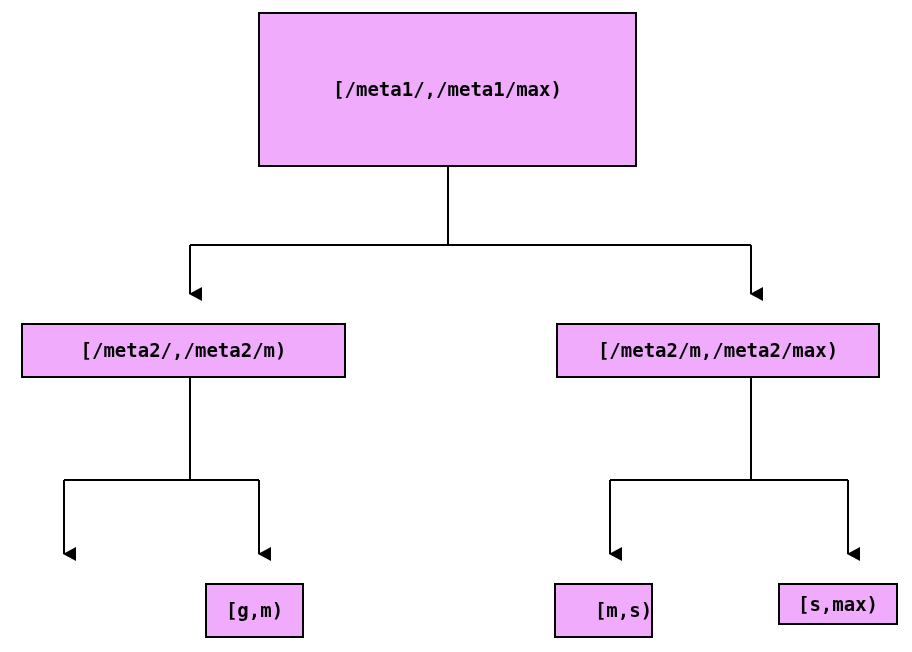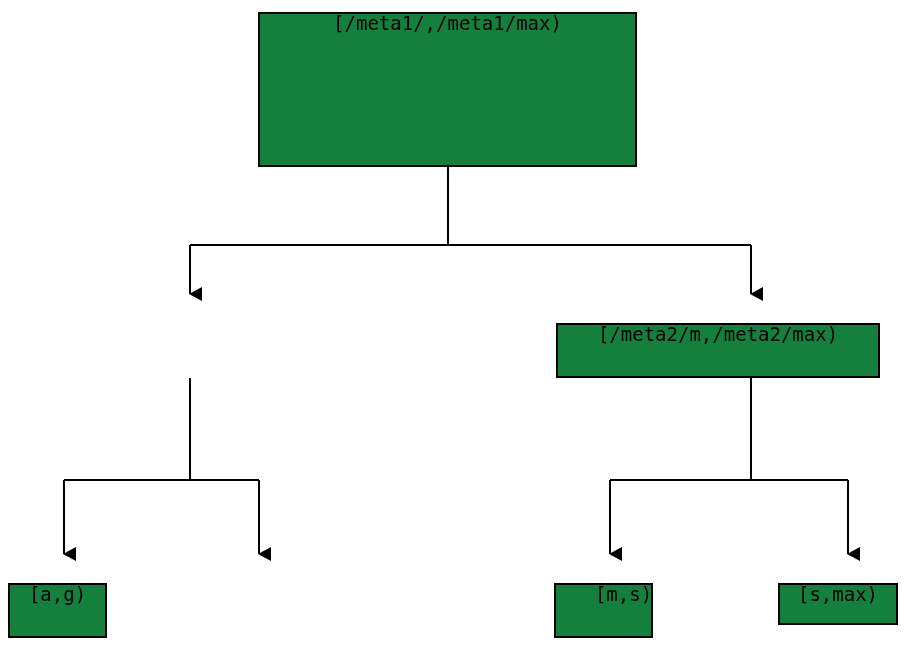--- a/index.html
+++ b/index.html
@@ -18,25 +18,27 @@
   #edge-layer {
     position: absolute;
     left: 0;
     top: 0;
     width: 912px;
     height: 652px;
   }
   .node {
     position: absolute;
     box-sizing: border-box;
-    background: #15803d;
+    background: #f0abfc;
     border: 2px solid #000000;
     display: flex;
+    align-items: center;
     justify-content: center;
     z-index: 2;
+    font-weight: bold;
   }
   .node-label {
     font-family: "DejaVu Sans Mono", "Liberation Mono", monospace;
     font-size: 19px;
     line-height: 1;
     color: #000000;
     white-space: pre;
     letter-spacing: 0px;
   }
   .node-root      { left: 258px; top: 12px;  width: 379px; height: 155px; }
@@ -78,29 +80,32 @@
       <path d="M 610,480 L 848,480" stroke="#000000" stroke-width="2" fill="none"></path>
       <path d="M 610,480 L 610,554" stroke="#000000" stroke-width="2" fill="none" marker-end="url(#arrow-down)"></path>
       <path d="M 848,480 L 848,554" stroke="#000000" stroke-width="2" fill="none" marker-end="url(#arrow-down)"></path>
     </g>
   </svg>
 
   <div class="node node-root">
     <span class="node-label">[/meta1/,/meta1/max)</span>
   </div>
 
+  <div class="node node-mid-left">
+    <span class="node-label">[/meta2/,/meta2/m)</span>
+  </div>
 
   <div class="node node-mid-right">
     <span class="node-label">[/meta2/m,/meta2/max)</span>
   </div>
 
-  <div class="node node-leaf-1">
-    <span class="node-label">[a,g)</span>
+
+  <div class="node node-leaf-2">
+    <span class="node-label">[g,m)</span>
   </div>
-
 
   <div class="node node-leaf-3">
     <span class="node-label">[m,s)</span>
   </div>
 
   <div class="node node-leaf-4">
     <span class="node-label">[s,max)</span>
   </div>
 
 </div>

